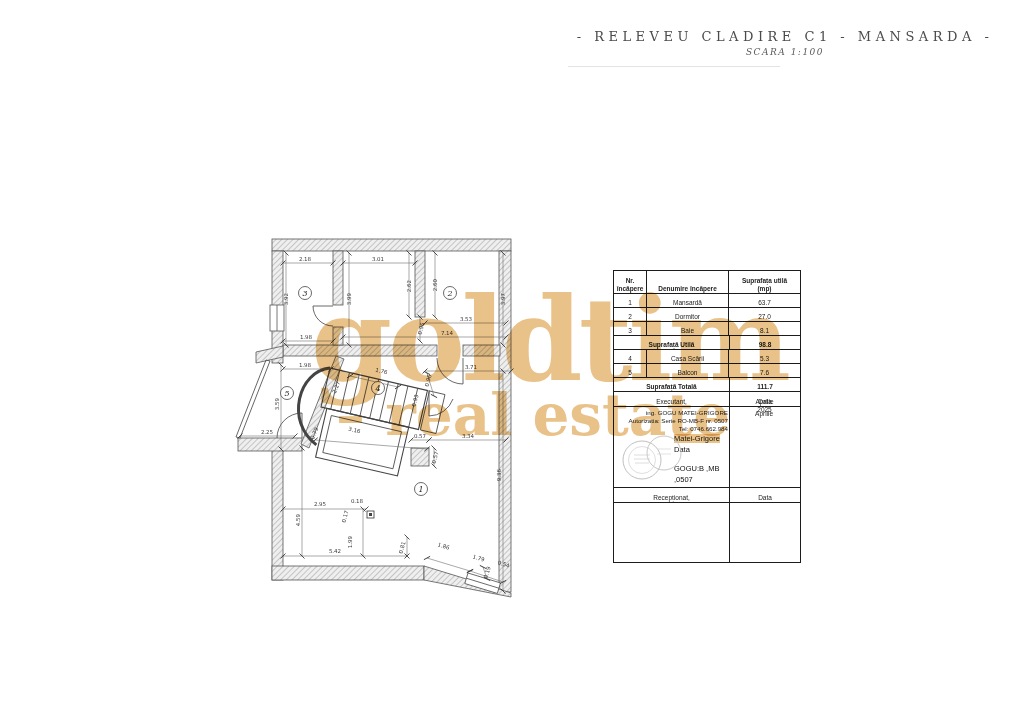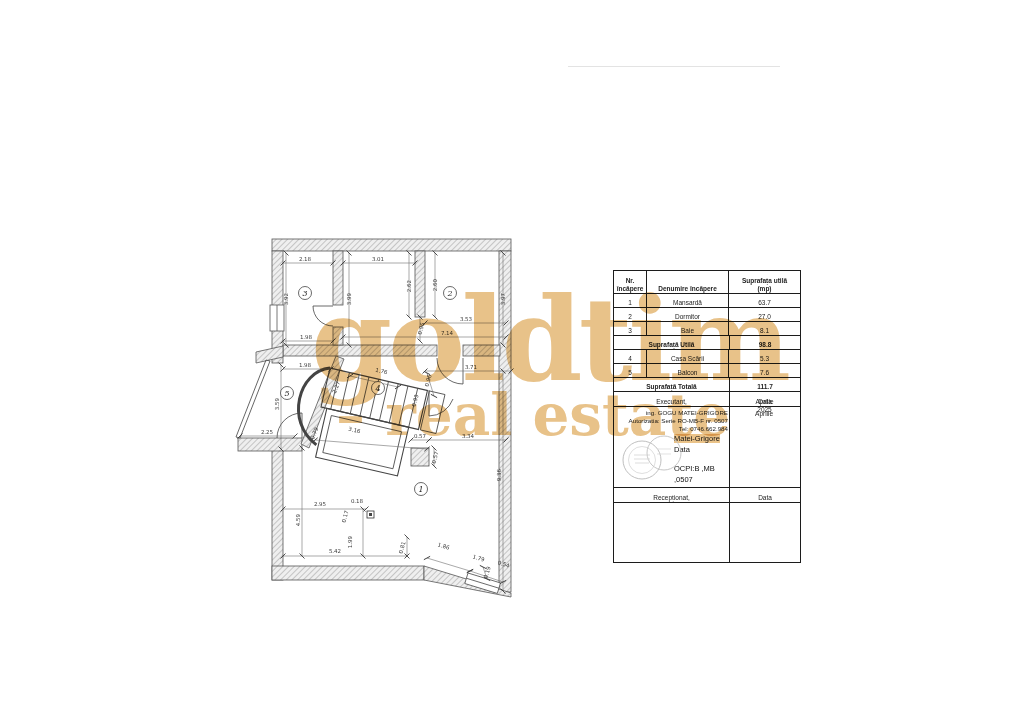--- a/index.html
+++ b/index.html
@@ -215,20 +215,24 @@
         <text x="450" y="295.8">2</text>
         <circle cx="305" cy="293" r="6.5" fill="#fff" stroke="#444" stroke-width="0.8"></circle>
         <text x="305" y="295.8">3</text>
         <circle cx="378" cy="388" r="6.5" fill="#fff" stroke="#444" stroke-width="0.8"></circle>
         <text x="378" y="390.8">4</text>
         <circle cx="287" cy="393" r="6.5" fill="#fff" stroke="#444" stroke-width="0.8"></circle>
         <text x="287" y="395.8">5</text>
       </g>
   </svg>
 
+  <div class="title-wrap">
+    <div class="title-main">- RELEVEU CLADIRE C1 - MANSARDA -</div>
+    <div class="title-scale">SCARA 1:100</div>
+  </div>
   <div class="scan-line"></div>
 
   <div class="tbl">
     <div class="tr h22">
       <div class="c c1 b pre">Nr.
 încăpere</div>
       <div class="c c2 b">Denumire încăpere</div>
       <div class="c c3 b pre">Suprafața utilă
 (mp)</div>
     </div>
@@ -281,21 +285,21 @@
           <line x1="30" y1="28" x2="46" y2="28" stroke="#cfcfcf" stroke-width="0.7"></line>
           <line x1="30" y1="32" x2="46" y2="32" stroke="#cfcfcf" stroke-width="0.7"></line>
           <line x1="31" y1="36" x2="45" y2="36" stroke="#cfcfcf" stroke-width="0.7"></line>
           <line x1="53" y1="22" x2="67" y2="22" stroke="#d6d6d6" stroke-width="0.7"></line>
           <line x1="53" y1="27" x2="67" y2="27" stroke="#d6d6d6" stroke-width="0.7"></line>
         </svg>
         <div class="nameblock">
           <div><span class="hl">Matei-Grigore</span></div>
           <div>Data</div>
           <div style="height:8px"></div>
-          <div>OCPI:B ,MB</div>
+          <div>GOGU:B ,MB</div>
           <div>,0507</div>
         </div>
       </div>
       <div class="c c3 datecell pre"><span class="pre">Aprilie</span>&nbsp;<br></div>
     </div>
     <div class="tr h14">
       <div class="c c12">Recepționat,</div>
       <div class="c c3">Data</div>
     </div>
     <div class="tr h59">

